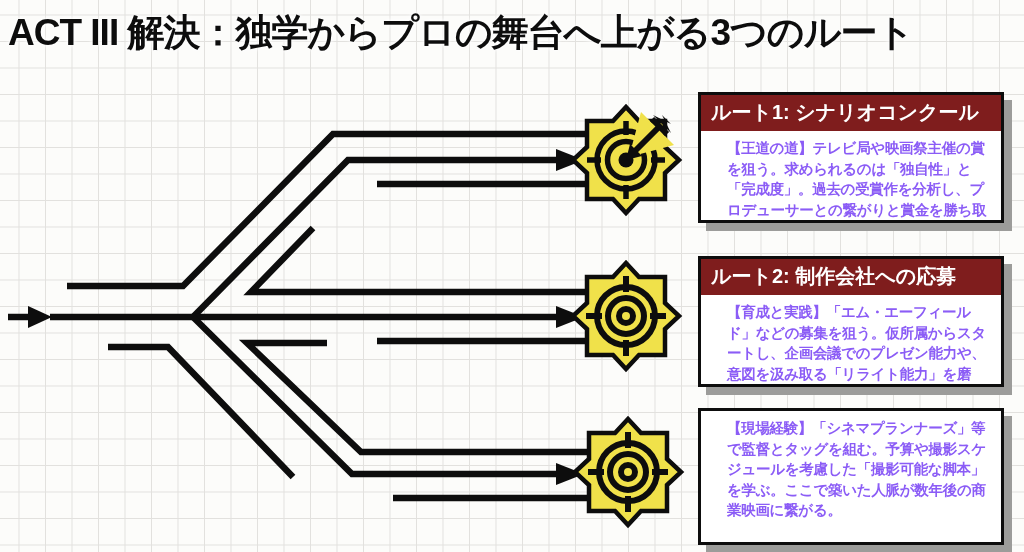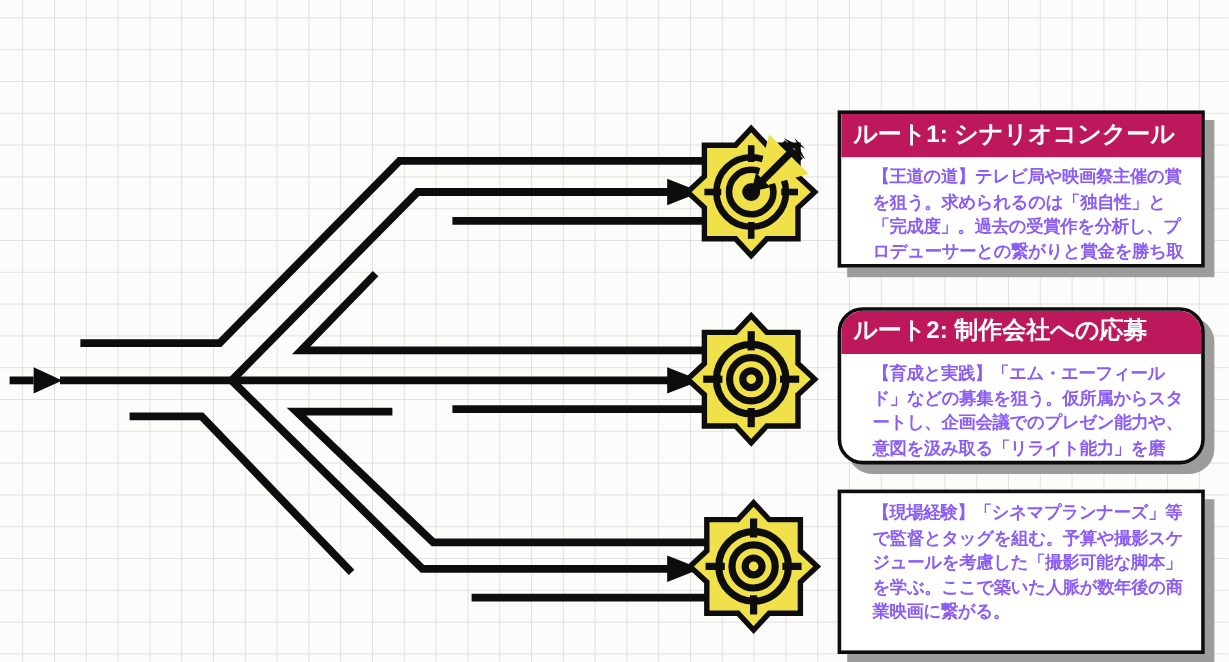--- a/index.html
+++ b/index.html
@@ -20,39 +20,40 @@
     white-space:nowrap;
   }
   svg{position:absolute;left:0;top:0;}
   .route-card{
     position:absolute;left:698px;width:306px;
     background:#ffffff;border:3px solid #0d0d0d;
     box-shadow:8px 8px 0 #9c9c9a;
     box-sizing:border-box;overflow:hidden;
   }
   .route-card .hdr{
-    background:#be185d;color:#ffffff;
+    background:#7f1d1d;color:#ffffff;
     font-size:20px;font-weight:bold;
     padding:5px 10px 6px 10px;line-height:1.25;
     white-space:nowrap;overflow:hidden;
   }
   .route-card .bdy{
     color:#8b5cf6;font-size:14.5px;font-weight:bold;
     line-height:1.42;padding:7px 9px 6px 26px;
     letter-spacing:-0.3px;
   }
   #card-1{top:92px;height:131px;}
-  #card-2{top:256px;height:131px;border-radius:21px;}
+  #card-2{top:256px;height:131px;}
   #card-3{top:408px;height:137px;}
 </style>
 </head>
 <body>
 
 <div id="canvas">
 
+  <div class="title">ACT III 解決：独学からプロの舞台へ上がる3つのルート</div>
 
   <svg width="1024" height="552" viewBox="0 0 1024 552">
     <g stroke="#0d0d0d" stroke-width="6.5" fill="none">
 
       <path d="M 67 286 L 183 286 L 333 134 L 598 134"></path>
       <path d="M 193 317 L 348 160 L 557 160"></path>
       <path d="M 377 184 L 598 184"></path>
 
       <path d="M 313 228 L 251 292 L 598 292"></path>
       <path d="M 8 317 L 28 317"></path>

